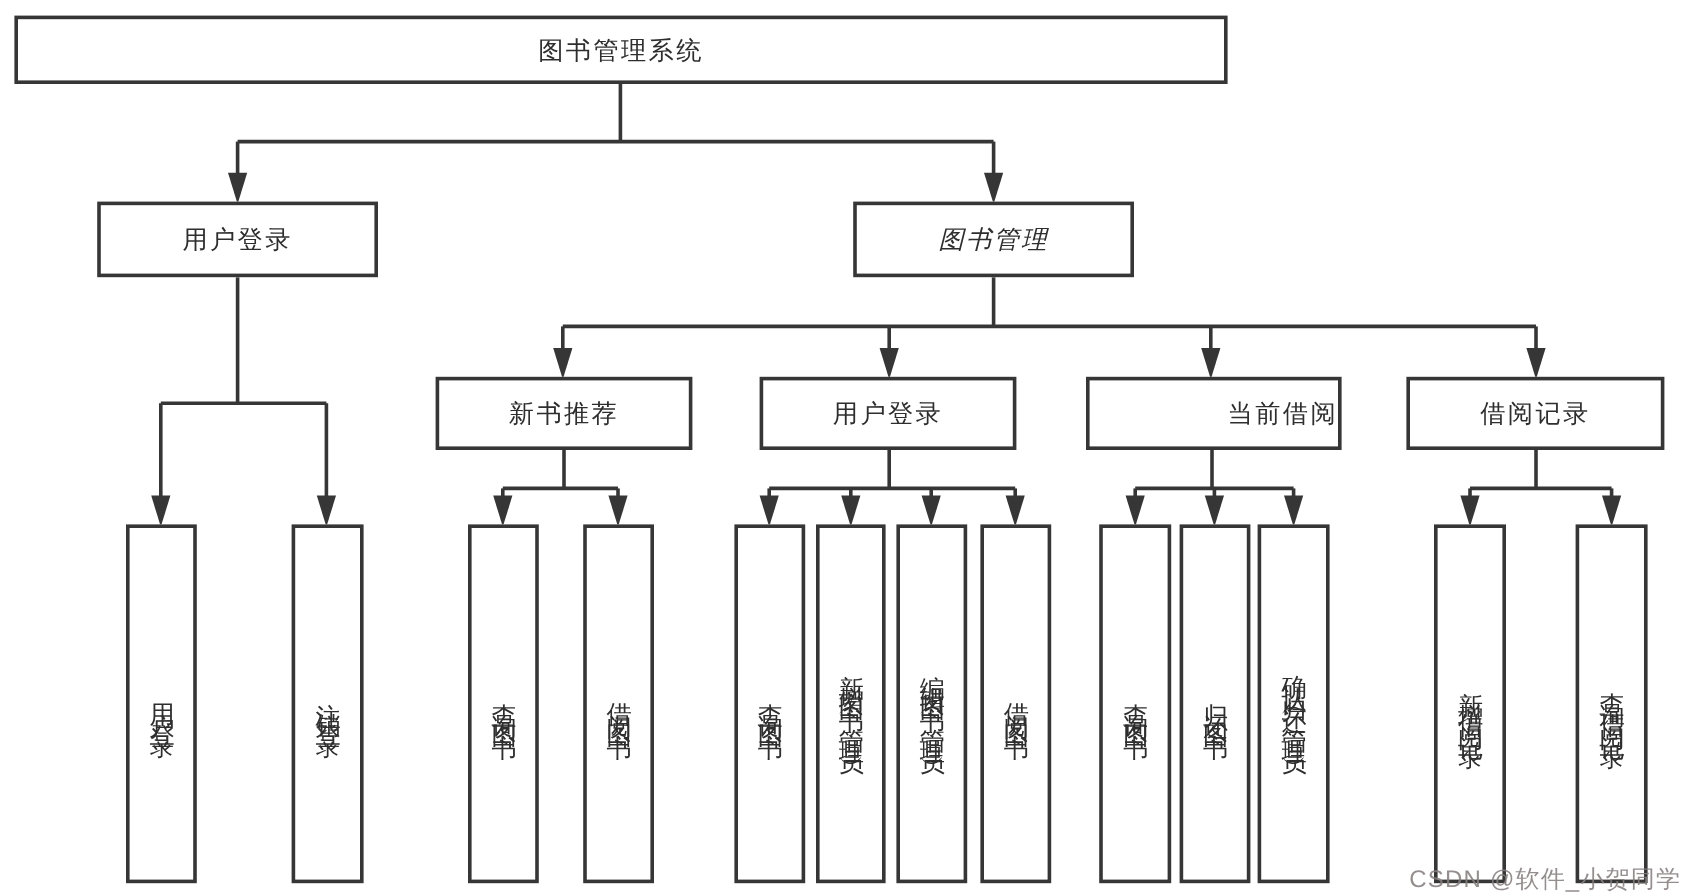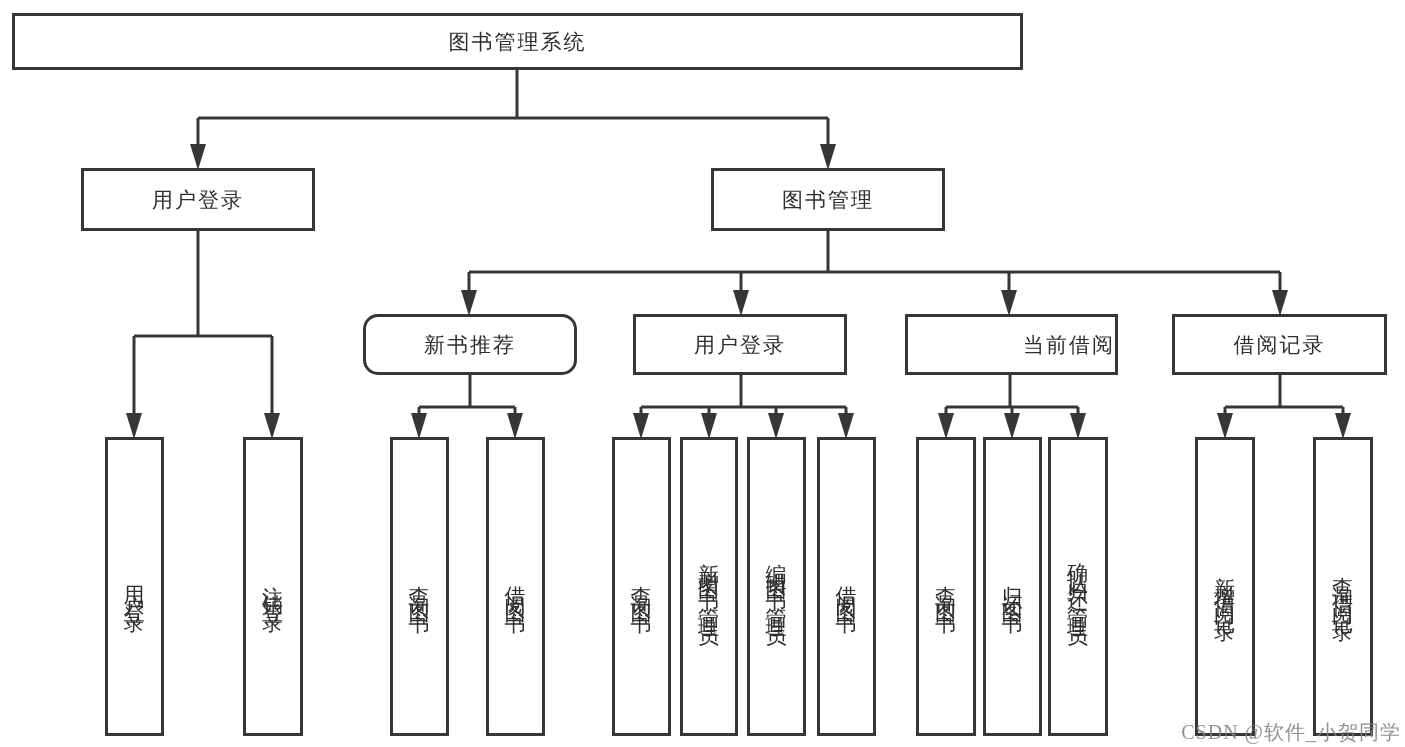--- a/index.html
+++ b/index.html
@@ -26,21 +26,20 @@
     writing-mode:vertical-rl;
     text-orientation:mixed;
     font-size:21px;line-height:1;letter-spacing:9px;
     color:#2e2e2e;white-space:nowrap;
   }
   #watermark{
     position:absolute;right:4px;bottom:1px;
     font-size:20px;letter-spacing:1px;
     color:rgba(134,126,126,0.88);
     white-space:nowrap;
-    font-family:Liberation Serif, serif;
   }
 </style>
 </head>
 <body>
 
 <div id="stage">
 
   <svg id="wires" viewBox="0 0 1405 747" xmlns="http://www.w3.org/2000/svg">
     <g stroke="#363636" stroke-width="3" fill="none">
 
@@ -110,25 +109,25 @@
     </g>
   </svg>
 
   <div class="box h-box" style="left:12px;top:13px;width:1011px;height:57px;">
     <span>图书管理系统</span>
   </div>
 
   <div class="box h-box" style="left:81px;top:168px;width:234px;height:63px;">
     <span>用户登录</span>
   </div>
-  <div class="box h-box" style="left:711px;top:168px;width:234px;height:63px;">
+  <div class="box h-box" style="left:711px;top:168px;width:234px;height:63px;font-style:italic;">
     <span>图书管理</span>
   </div>
 
-  <div class="box h-box" style="left:363px;top:314px;width:214px;height:61px;border-radius:15px;">
+  <div class="box h-box" style="left:363px;top:314px;width:214px;height:61px;">
     <span>新书推荐</span>
   </div>
   <div class="box h-box" style="left:633px;top:314px;width:214px;height:61px;">
     <span>用户登录</span>
   </div>
   <div class="box h-box" style="left:905px;top:314px;width:213px;height:61px;justify-content:flex-end;">
     <span>当前借阅</span>
   </div>
   <div class="box h-box" style="left:1172px;top:314px;width:215px;height:61px;">
     <span>借阅记录</span>

